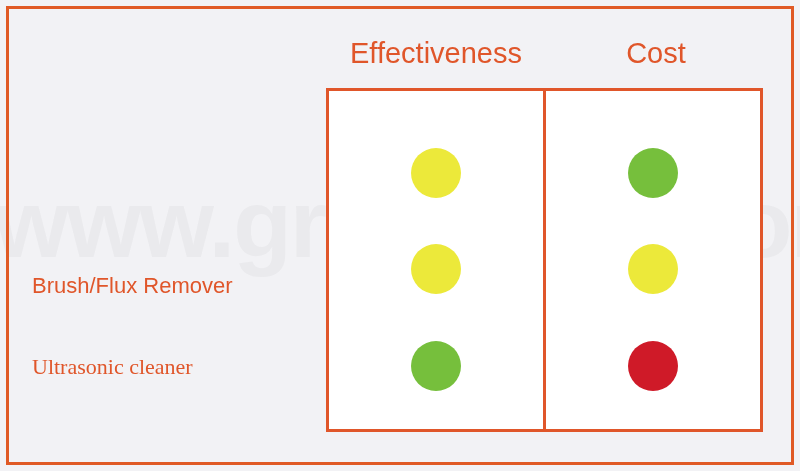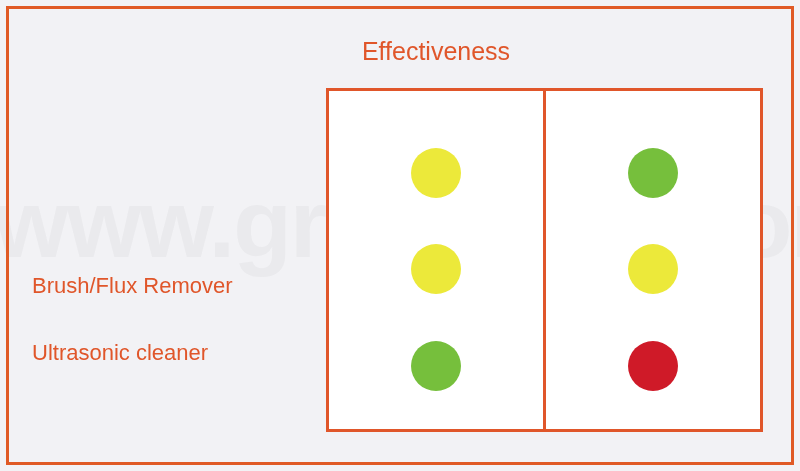--- a/index.html
+++ b/index.html
@@ -53,21 +53,21 @@
     white-space: nowrap;
     user-select: none;
     pointer-events: none;
     line-height: 1;
   }
 
   
   .col-header {
     position: absolute;
     top: 38px;
-    font-size: 25px;
+    font-size: 29px;
     color: #e0562a;
     text-align: center;
     white-space: nowrap;
     line-height: 1.1;
   }
   #header-effectiveness {
     left: 326px;
     width: 220px;
   }
   #header-cost {
@@ -80,21 +80,21 @@
     position: absolute;
     left: 32px;
     width: 290px;
     font-size: 22px;
     color: #e0562a;
     white-space: nowrap;
     line-height: 1.1;
   }
   #row-label-0 { top: 150px; }
   #row-label-1 { top: 247px; margin-top: 27px; }
-  #row-label-2 { top: 341px; }
+  #row-label-2 { top: 355px; font-family: Liberation Serif, serif; }
 
   
   #matrix {
     position: absolute;
     left: 326px;
     top: 88px;
     width: 437px;
     height: 344px;
     box-sizing: border-box;
     border: 3px solid #e0562a;
@@ -130,20 +130,21 @@
 </head>
 <body>
 
 <div id="page">
 
   <div id="watermark">www.greattong.com</div>
 
   <div id="outer-frame"></div>
 
   <div class="col-header" id="header-effectiveness">Effectiveness</div>
+  <div class="col-header" id="header-cost">Cost</div>
 
   <div class="row-label" id="row-label-1">Brush/Flux Remover</div>
   <div class="row-label" id="row-label-2">Ultrasonic cleaner</div>
 
   <div id="matrix">
 
     <div class="matrix-col" id="matrix-col-effectiveness">
       <div class="dot dot-r0" style="background: rgb(236, 233, 58);"></div>
       <div class="dot dot-r1" style="background: rgb(236, 233, 58);"></div>
       <div class="dot dot-r2" style="background: rgb(118, 191, 60);"></div>

